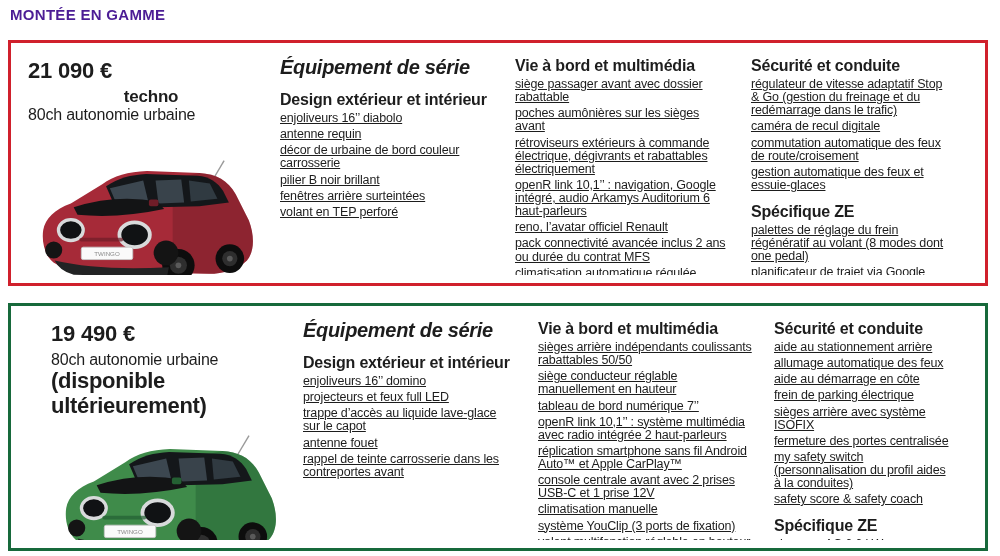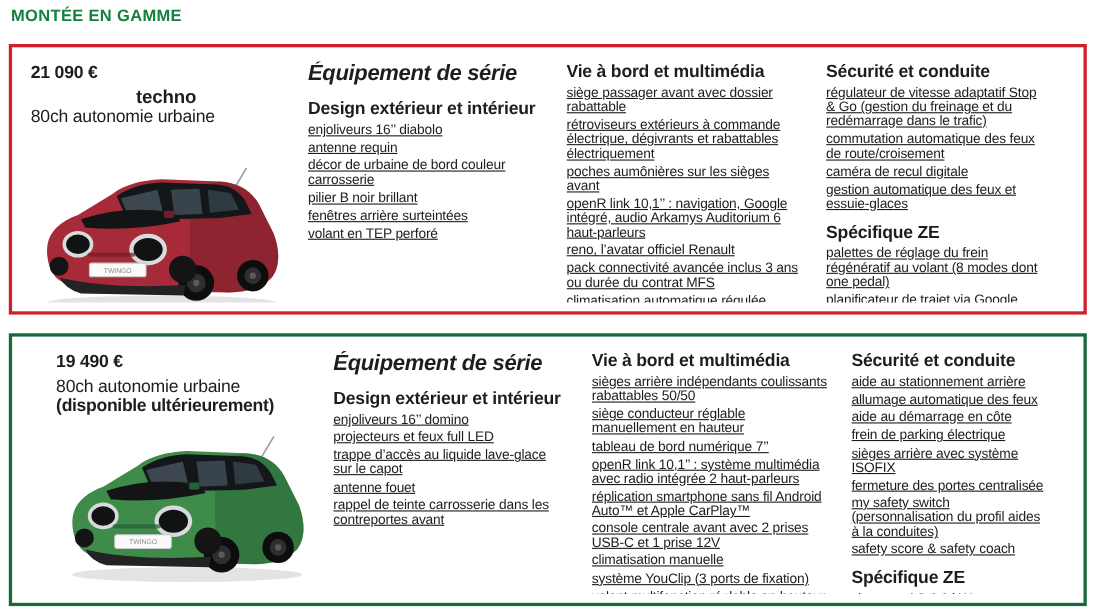--- a/index.html
+++ b/index.html
@@ -2,37 +2,37 @@
 <html><head>
 <meta charset="utf-8">
 <style>
   html,body{margin:0;padding:0;}
   body{
     width:1000px;height:556px;position:relative;background:#ffffff;
     font-family:"Liberation Sans",sans-serif;color:#1d1d1d;overflow:hidden;
   }
   .page-title{
     position:absolute;left:10px;top:6px;
-    font-size:15px;font-weight:bold;letter-spacing:.3px;color:#15803d;
+    font-size:15px;font-weight:bold;letter-spacing:.3px;color:#4c1d95;
   }
   .card{
     position:absolute;left:8px;width:980px;box-sizing:border-box;
     border:3px solid #000;
     display:grid;grid-template-columns:252px 235px 236px 1fr;
     padding:13px 14px 8px 17px;
     border-color:var(--border,#000);
   }
   .card.techno{top:40px;height:246px;}
   .card.evolution{top:303px;height:248px;padding-left:40px;}
   .col{padding-right:22px;overflow:hidden;}
   .col1{padding-right:6px;}
-  .price{font-size:16px;font-weight:bold;margin:2px 0 4px;letter-spacing:-.2px;}
+  .price{font-size:22px;font-weight:bold;margin:2px 0 4px;letter-spacing:-.2px;}
   .trim{font-size:17px;font-weight:bold;line-height:1.08;letter-spacing:-.2px;text-align:center;}
   .subtitle{font-size:16px;line-height:1.12;letter-spacing:-.2px;}
-  .availability{font-size:16px;font-weight:bold;line-height:1.12;letter-spacing:-.3px;}
+  .availability{font-size:22px;font-weight:bold;line-height:1.12;letter-spacing:-.3px;}
   h2.eq-title{font-size:20px;font-weight:bold;margin:0 0 12px;letter-spacing:-.3px;font-style:italic;}
   h3.sec-title{font-size:16px;font-weight:bold;margin:0 0 3px;letter-spacing:-.2px;}
   ul.items{list-style:none;margin:0 0 11px;padding:0;font-size:12.5px;line-height:1.05;letter-spacing:-.15px;}
   ul.items li{margin:0 0 3px;text-decoration:underline;}
   .col3,.col4{padding-top:1px;}
   .car-wrap{margin-top:12px;width:238px;}
   .techno .car-wrap{margin-top:28px;}
   svg.car{display:block;width:100%;height:auto;}
 </style>
 </head>
@@ -84,34 +84,34 @@
         <li>décor de urbaine de bord couleur carrosserie</li>
         <li>pilier B noir brillant</li>
         <li>fenêtres arrière surteintées</li>
         <li>volant en TEP perforé</li>
       </ul>
   </div>
   <div class="col col3">
     <h3 class="sec-title">Vie à bord et multimédia</h3>
     <ul class="items">
         <li>siège passager avant avec dossier rabattable</li>
+        <li>poches aumônières sur les sièges avant</li>
         <li>rétroviseurs extérieurs à commande électrique, dégivrants et rabattables électriquement</li>
-        <li>poches aumônières sur les sièges avant</li>
         <li>openR link 10,1’’ : navigation, Google intégré, audio Arkamys Auditorium 6 haut-parleurs</li>
         <li>reno, l’avatar officiel Renault</li>
-        <li>pack connectivité avancée inclus 3 ans ou durée du contrat MFS</li>
+        <li>pack connectivité avancée inclus 2 ans ou durée du contrat MFS</li>
         <li>climatisation automatique régulée</li>
       </ul>
   </div>
   <div class="col col4">
     <h3 class="sec-title">Sécurité et conduite</h3>
     <ul class="items">
         <li>régulateur de vitesse adaptatif Stop &amp; Go (gestion du freinage et du redémarrage dans le trafic)</li>
+        <li>caméra de recul digitale</li>
         <li>commutation automatique des feux de route/croisement</li>
-        <li>caméra de recul digitale</li>
         <li>gestion automatique des feux et essuie-glaces</li>
       </ul>
     <h3 class="sec-title">Spécifique ZE</h3>
     <ul class="items">
         <li>palettes de réglage du frein régénératif au volant (8 modes dont one pedal)</li>
         <li>planificateur de trajet via Google Maps</li>
       </ul>
   </div>
 </div>
 

